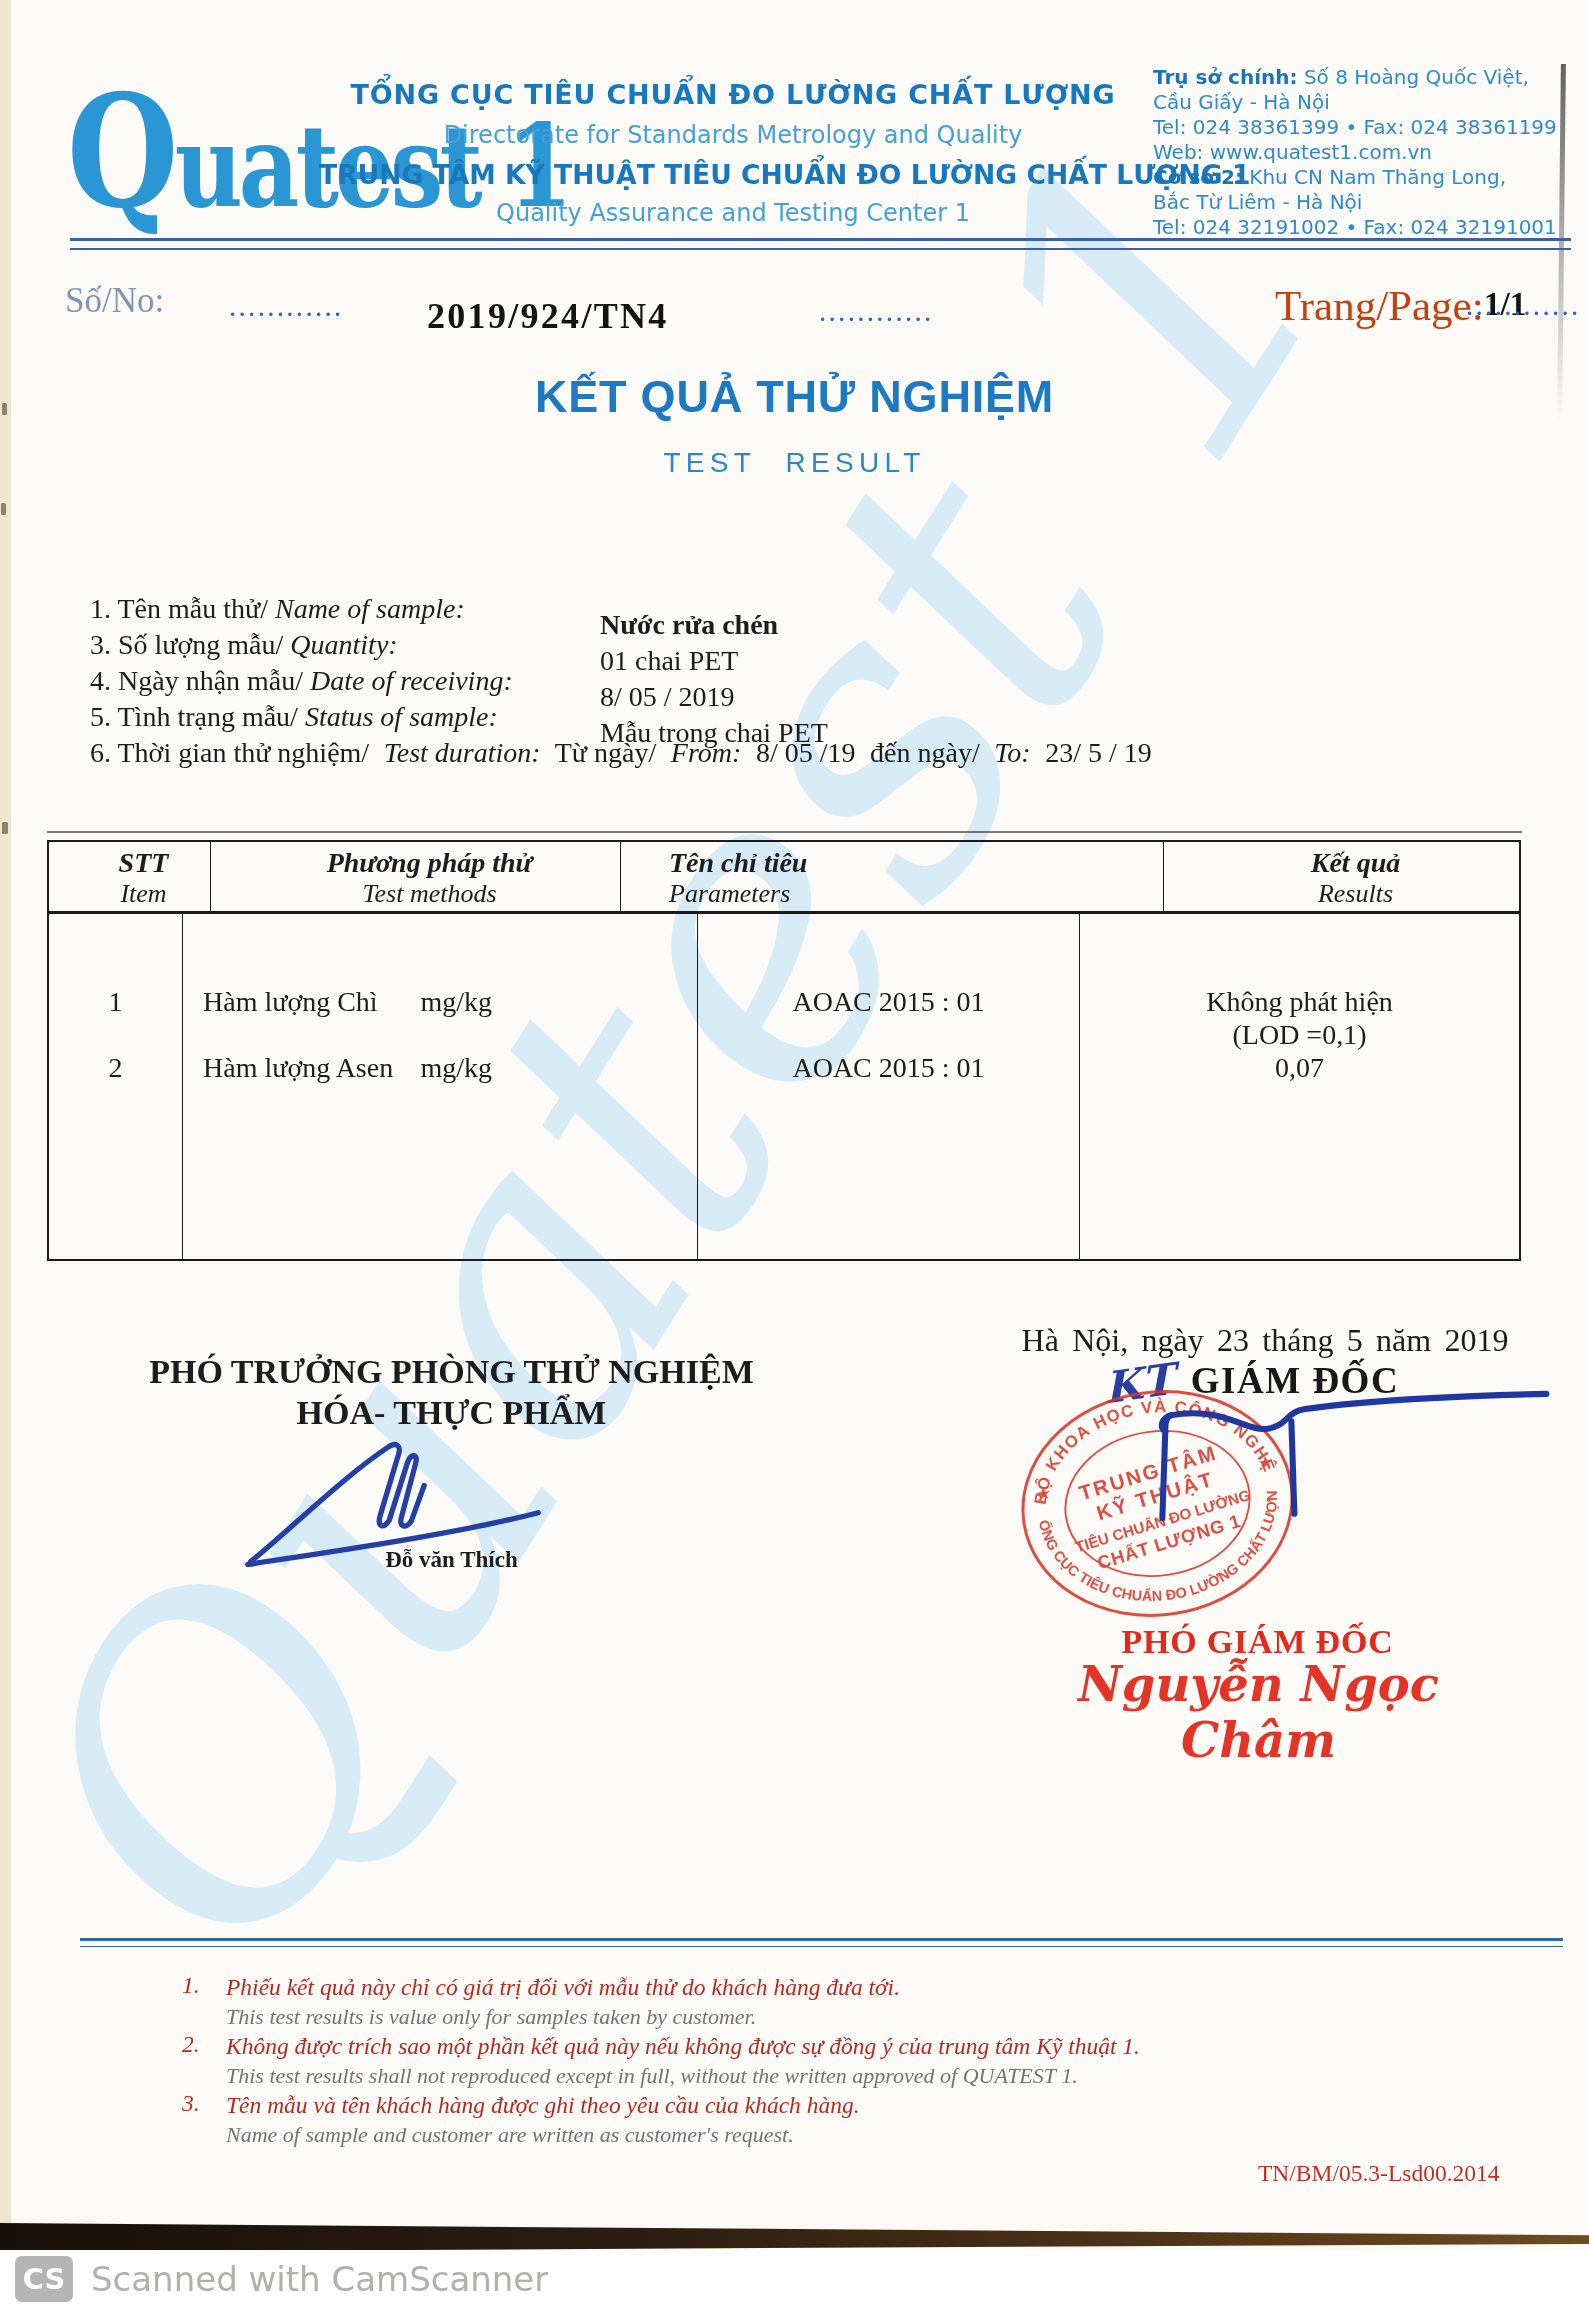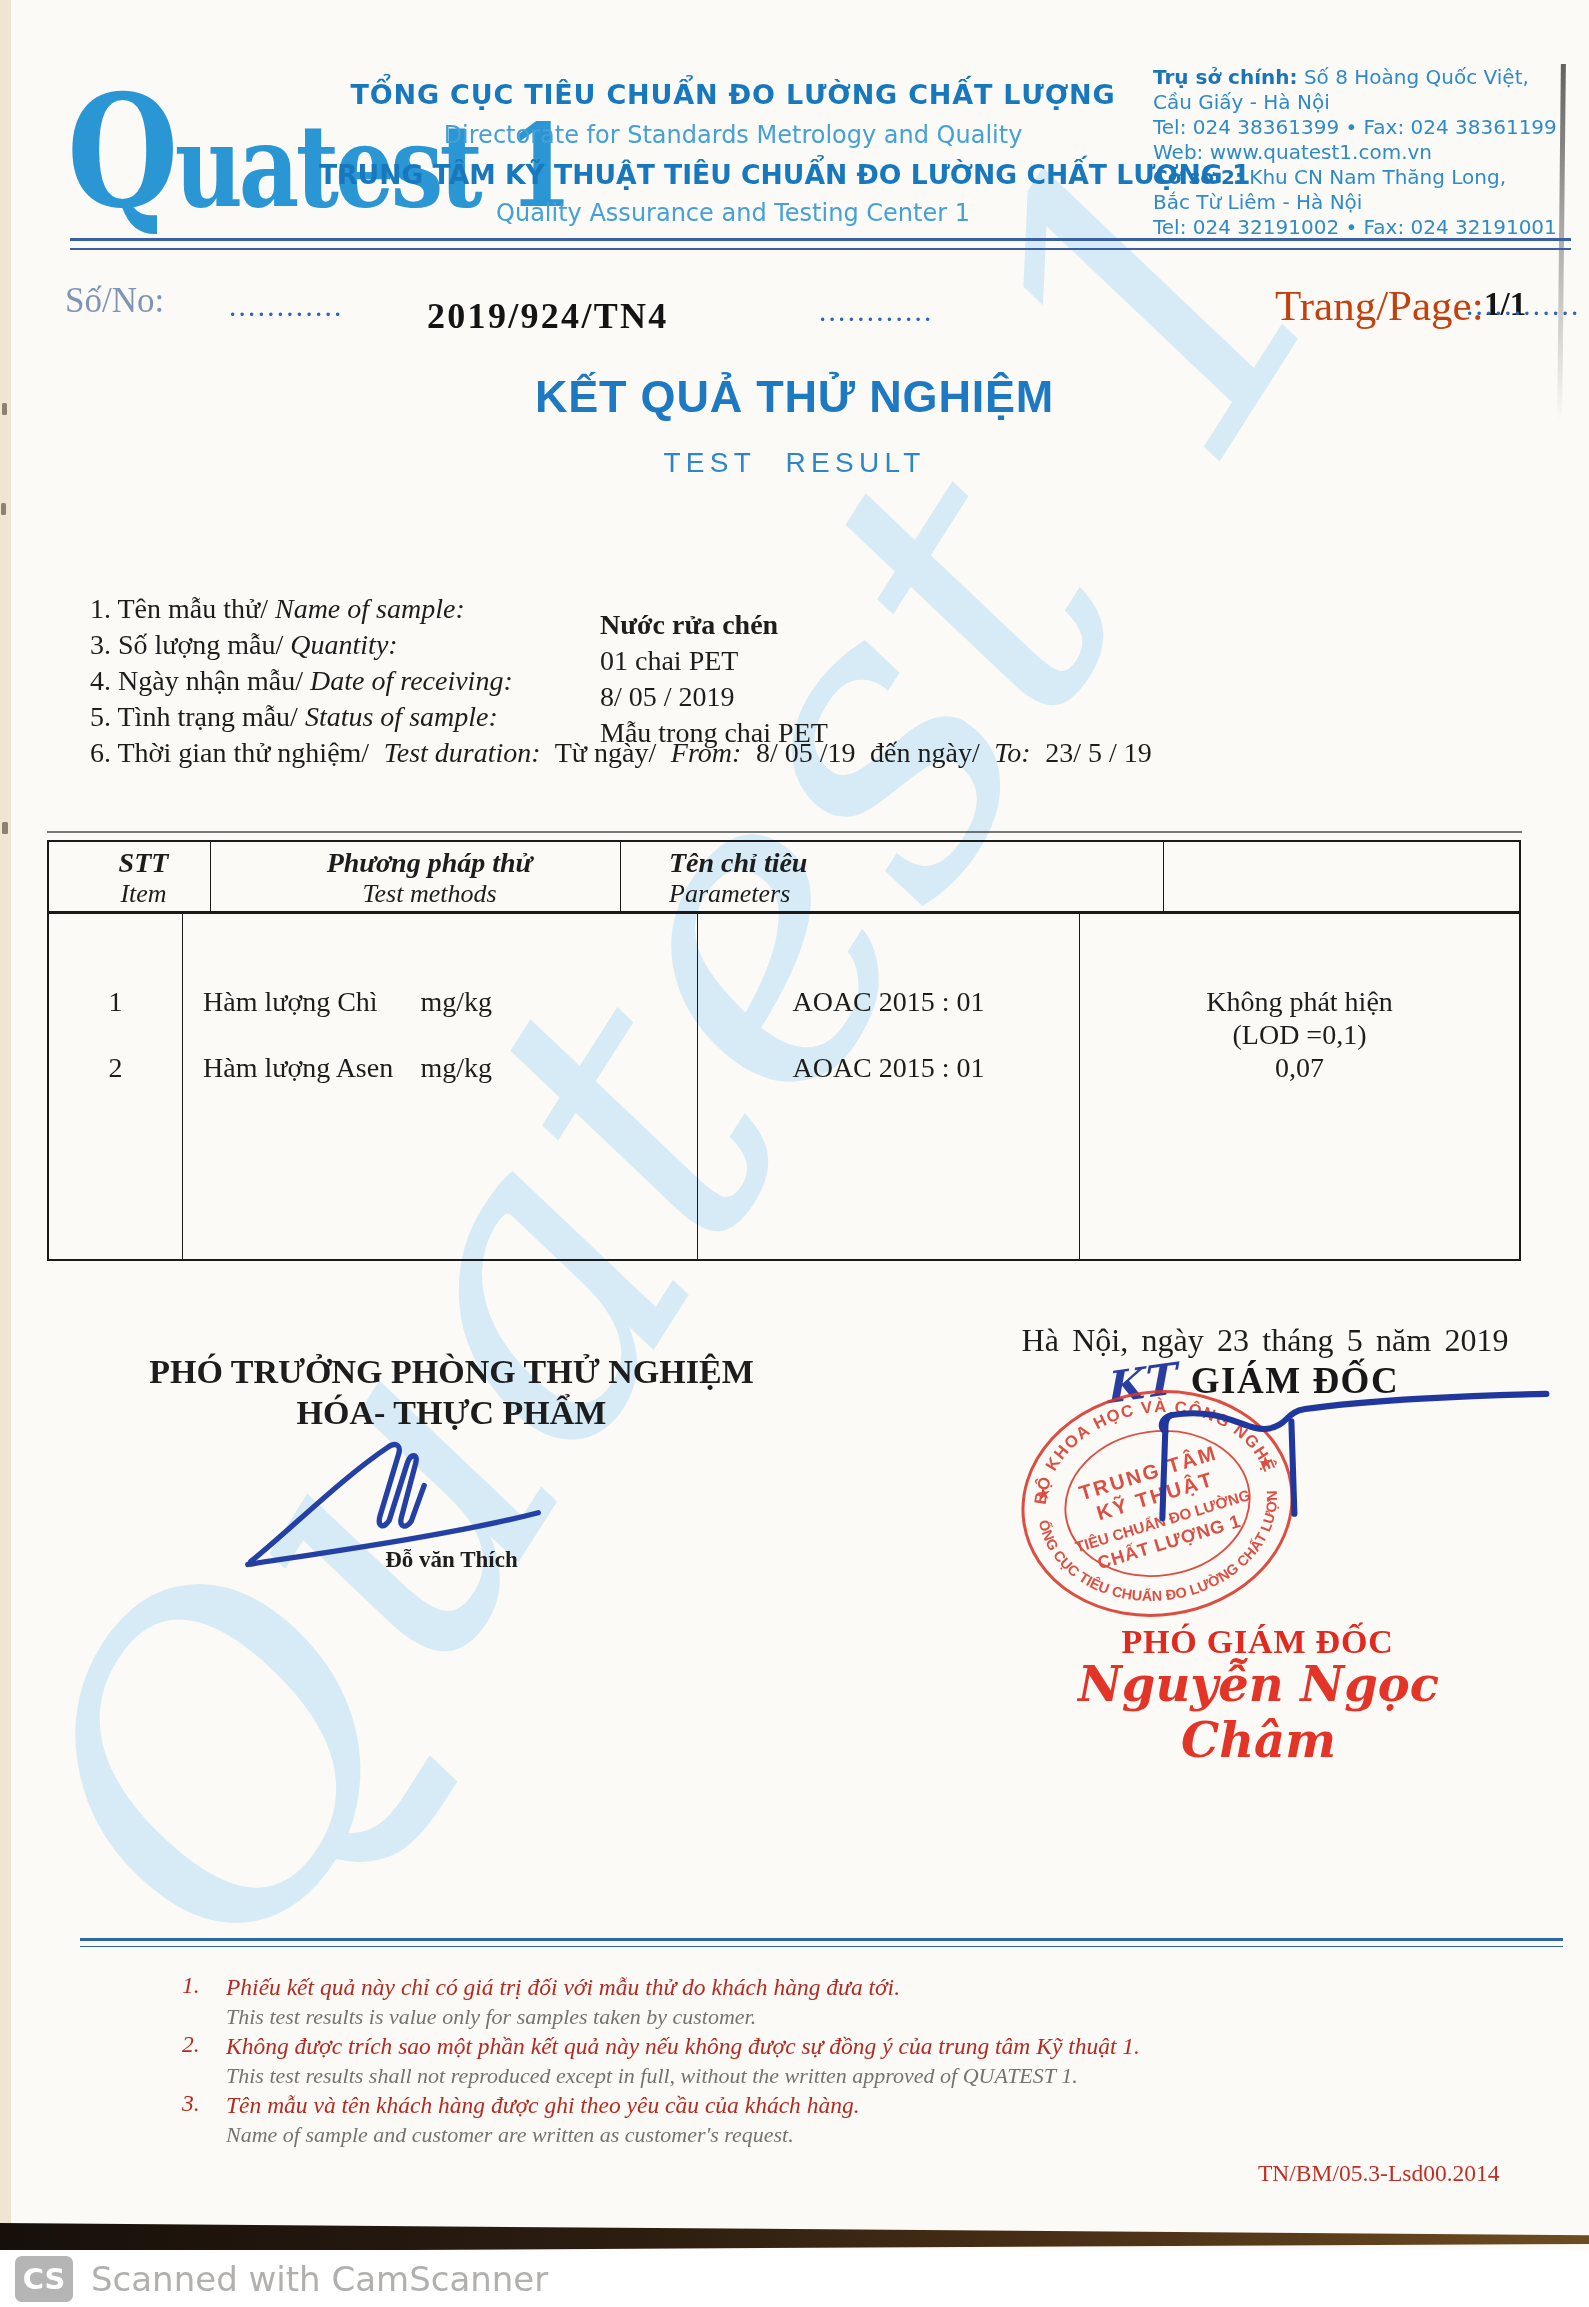--- a/index.html
+++ b/index.html
@@ -200,20 +200,24 @@
         <div class="h-vi">STT</div>
         <div class="h-en">Item</div>
       </div>
       <div class="cell c3">
         <div class="h-vi">Phương pháp thử</div>
         <div class="h-en">Test methods</div>
       </div>
       <div class="cell c2">
         <div class="h-vi">Tên chỉ tiêu</div>
         <div class="h-en">Parameters</div>
+      </div>
+      <div class="cell c4">
+        <div class="h-vi">Kết quả</div>
+        <div class="h-en">Results</div>
       </div>
     </div>
     <div class="tbody">
       <div class="cell c1">
         <div class="brow r1 cen">1</div>
         <div class="brow r2 cen">2</div>
       </div>
       <div class="cell c2">
         <div class="brow r1 pr">
           <span>Hàm lượng Chì</span>

